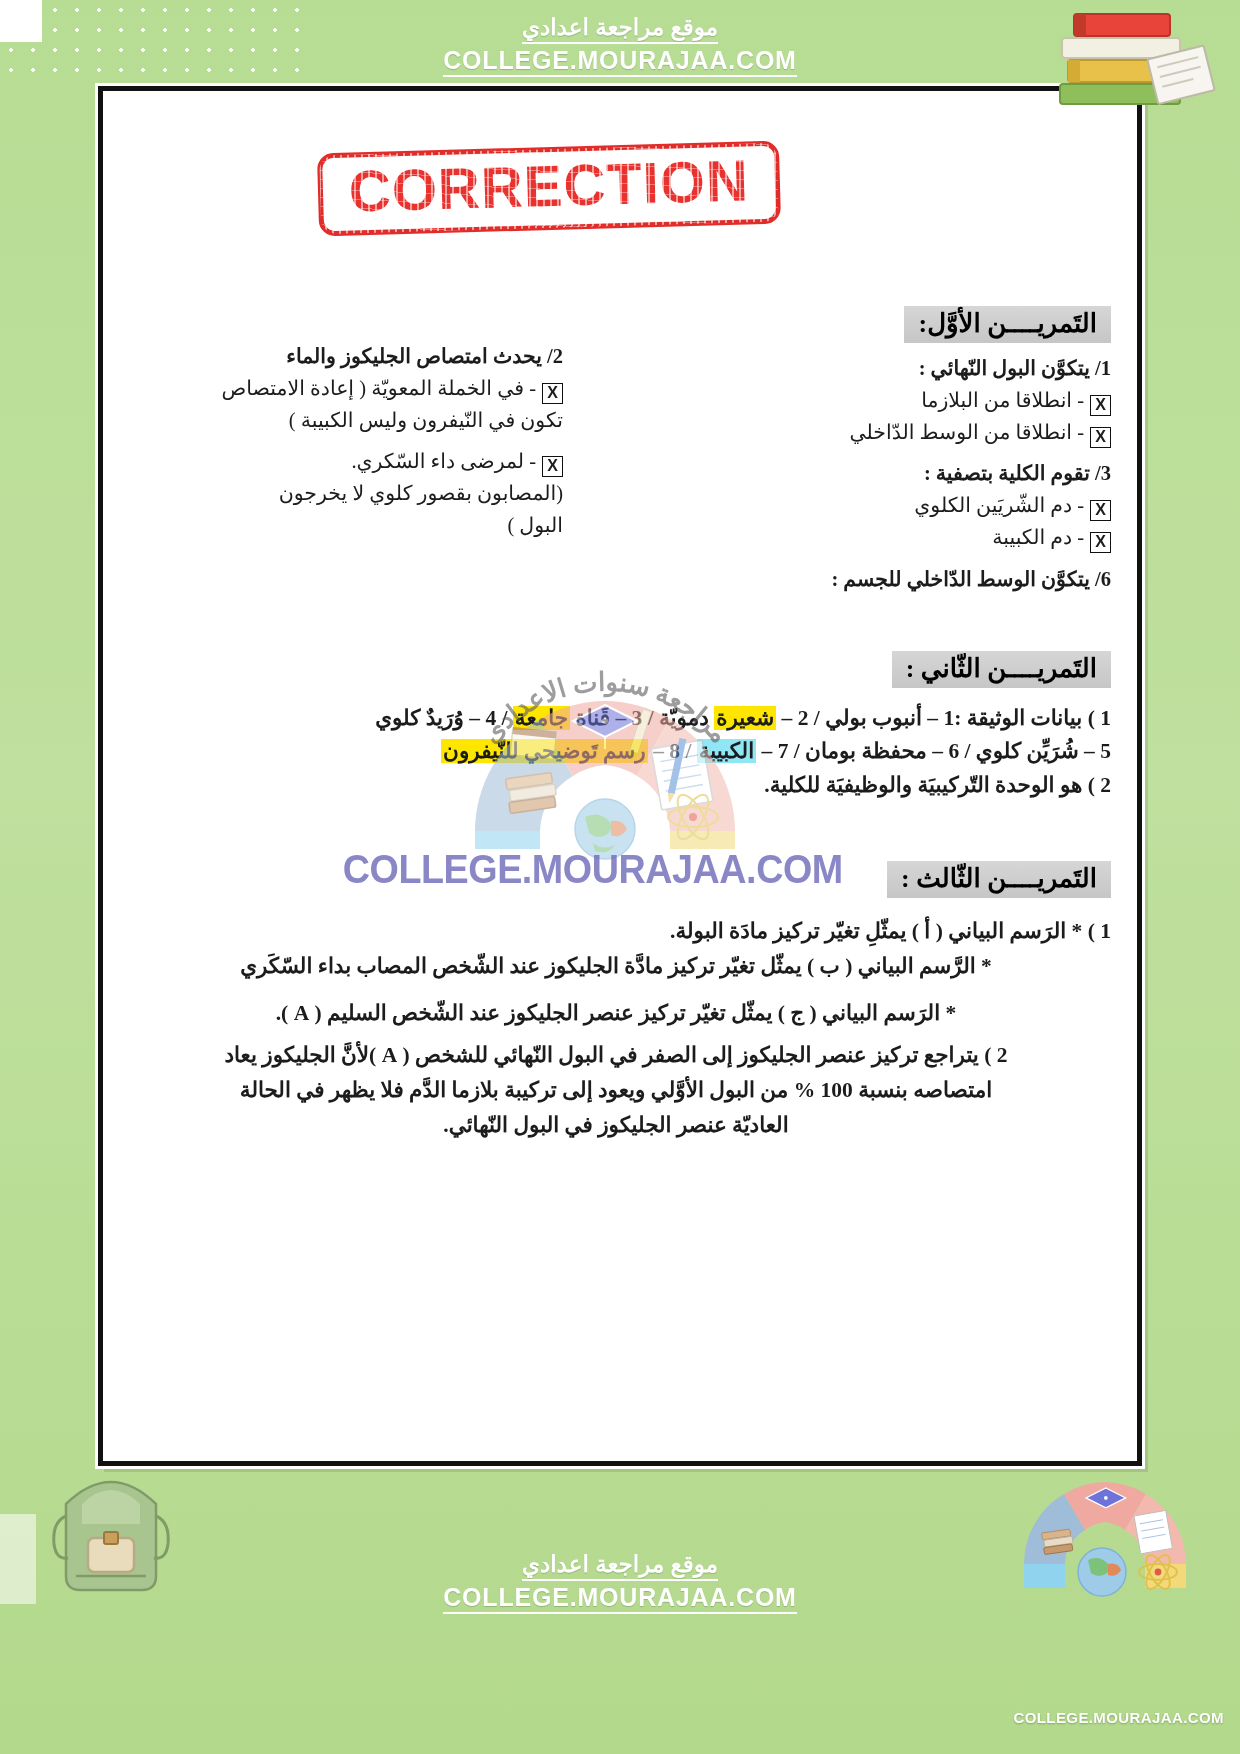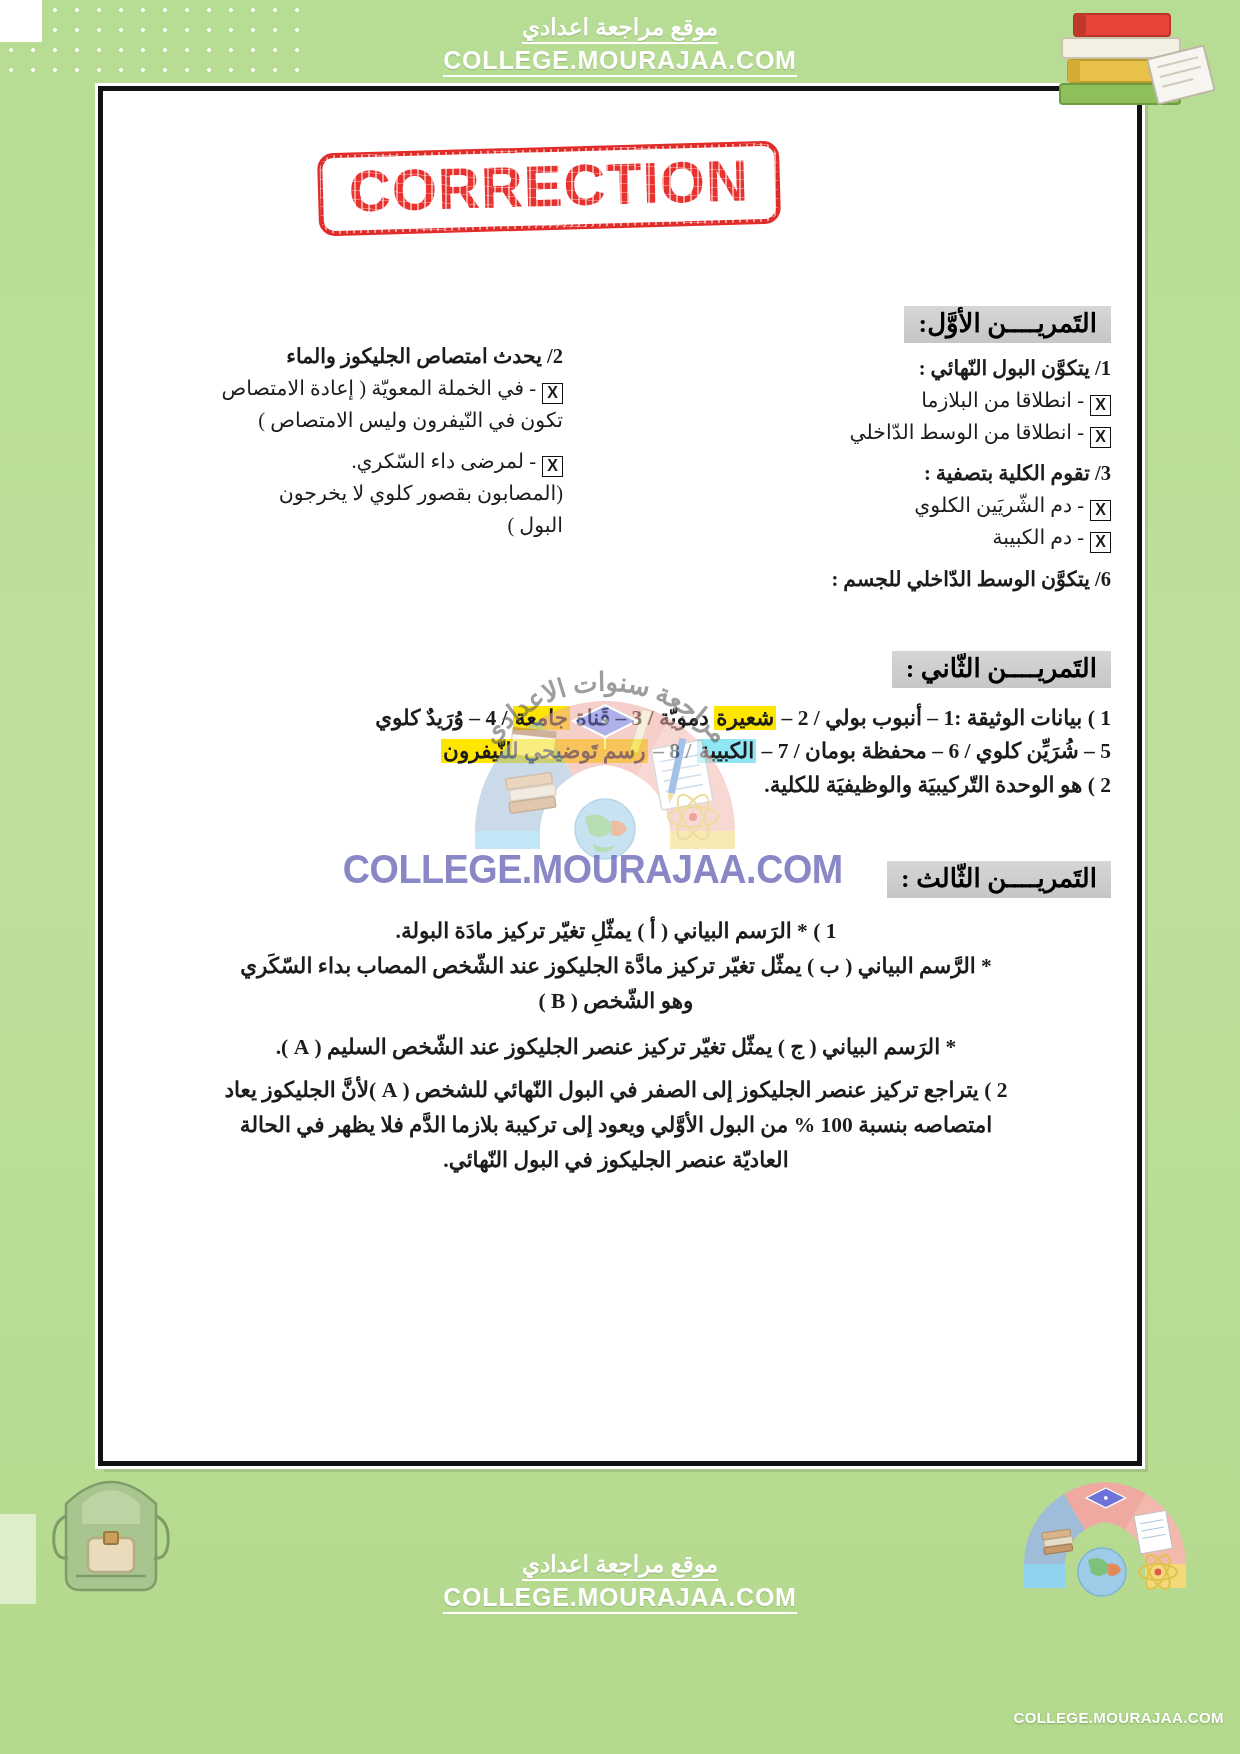--- a/index.html
+++ b/index.html
@@ -304,21 +304,21 @@
       </div>
       <div class="sp"></div>
       <div class="line bold">6/ يتكوَّن الوسط الدّاخلي للجسم :</div>
     </div>
 
     <div id="col-left" class="ar-block">
       <div class="line bold">2/ يحدث امتصاص الجليكوز والماء</div>
       <div class="line">
         <span class="chk">X</span><span>- في الخملة المعويّة ( إعادة الامتصاص</span>
       </div>
-      <div class="line">تكون في النّيفرون وليس الامتصاص )</div>
+      <div class="line">تكون في النّيفرون وليس الكبيبة )</div>
       <div class="sp"></div>
       <div class="line">
         <span class="chk">X</span><span>- لمرضى داء السّكري.</span>
       </div>
       <div class="line">(المصابون بقصور كلوي لا يخرجون</div>
       <div class="line">البول )</div>
     </div>
 
     <div id="ex2" class="ar-block">
       <div class="ex-head">التَمريــــن الثّاني :</div>
@@ -326,23 +326,22 @@
       <div class="line bold" id="ex2-line1"><span>1 ) بيانات الوثيقة :1 – أنبوب بولي / 2 – </span><span class="hl-y">شعيرة</span><span> دمويّة / 3 – قَناة </span><span class="hl-y">جامعة</span><span> / 4 – وُرَيدٌ كلوي</span></div>
       <div class="line bold" id="ex2-line2"><span>5 – شُرَيِّن كلوي / 6 – محفظة بومان / 7 – </span><span class="hl-c">الكبيبة</span><span> / 8 – </span><span class="hl-y">رسم تَوضيحي للنّيفرون</span></div>
       <div class="line bold">2 ) هو الوحدة التّركيبيَة والوظيفيَة للكلية.</div>
     </div>
 
     <div id="wm-college">COLLEGE.MOURAJAA.COM</div>
 
     <div id="ex3" class="ar-block">
       <div class="ex-head">التَمريــــن الثّالث :</div>
       <div style="height:16px"></div>
-      <div class="line wrap bold" style="text-align:center">1 ) * الرَسم البياني ( أ ) يمثّلِ تغيّر تركيز مادَة البولة.</div>
+      <div class="line wrap bold" style="">1 ) * الرَسم البياني ( أ ) يمثّلِ تغيّر تركيز مادَة البولة.</div>
       <div class="line wrap bold" style="text-align:center">* الرَّسم البياني ( ب ) يمثّل تغيّر تركيز مادَّة الجليكوز عند الشّخص المصاب بداء السّكَري</div>
-      <div class="line wrap bold" style="text-align:center">وهو الشّخص ( B )</div>
       <div style="height:12px"></div>
       <div class="line wrap bold" style="text-align:center">* الرَسم البياني ( ج ) يمثّل تغيّر تركيز عنصر الجليكوز عند الشّخص السليم ( A ).</div>
       <div style="height:8px"></div>
       <div class="line wrap bold" style="text-align:center">2 ) يتراجع تركيز عنصر الجليكوز إلى الصفر في البول النّهائي للشخص ( A )لأنَّ الجليكوز يعاد</div>
       <div class="line wrap bold" style="text-align:center">امتصاصه بنسبة 100 % من البول الأوَّلي ويعود إلى تركيبة بلازما الدَّم فلا يظهر في الحالة</div>
       <div class="line wrap bold" style="text-align:center">العاديّة عنصر الجليكوز في البول النّهائي.</div>
     </div>
 
    </div>
   </div>

